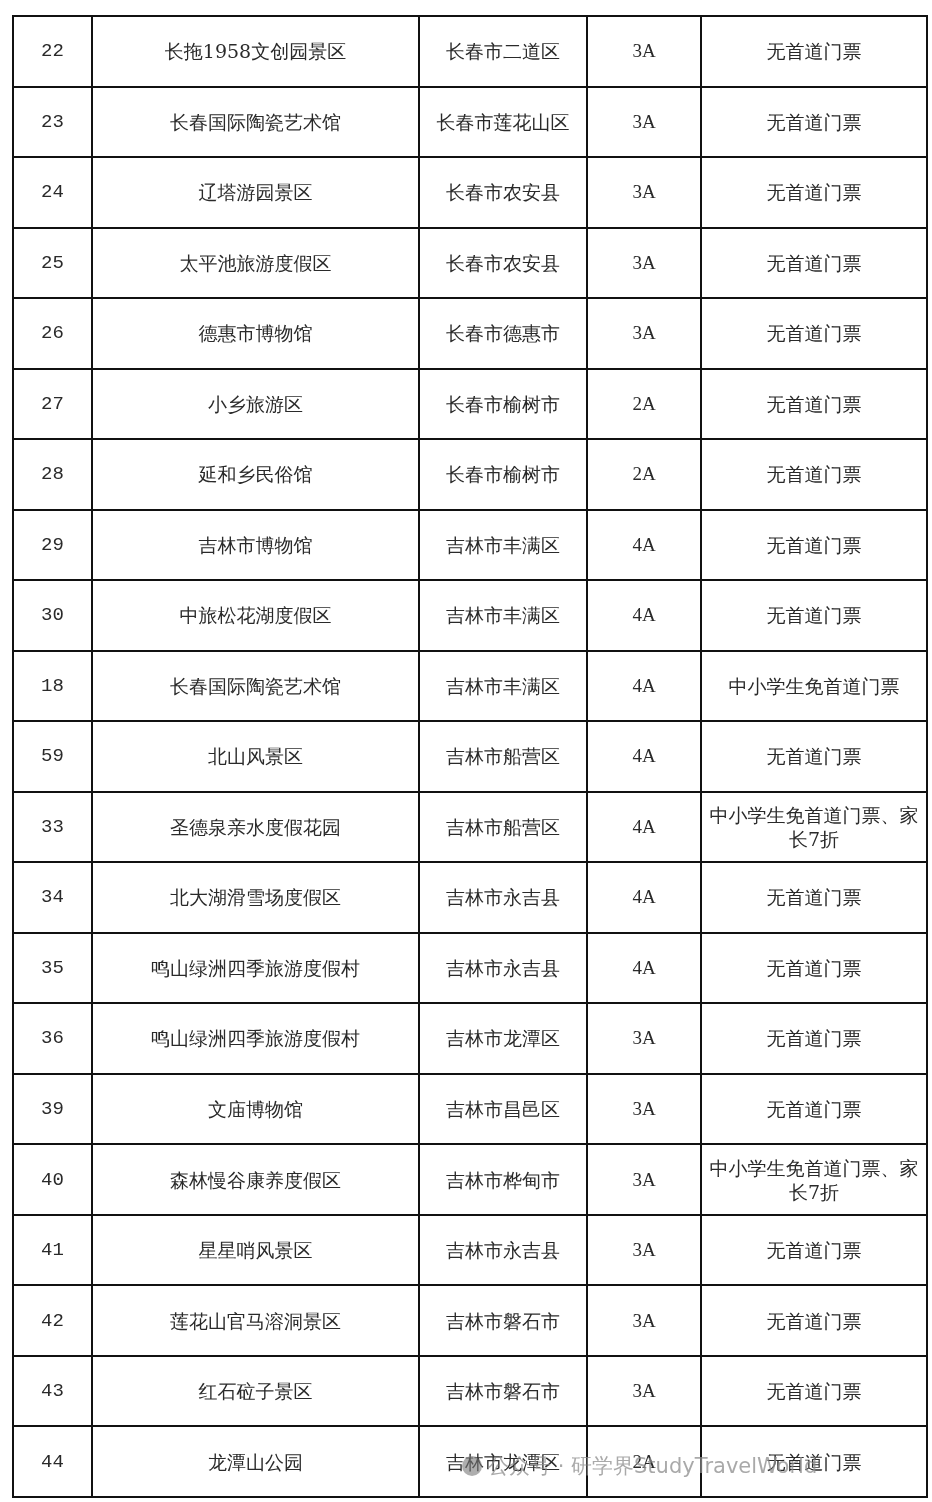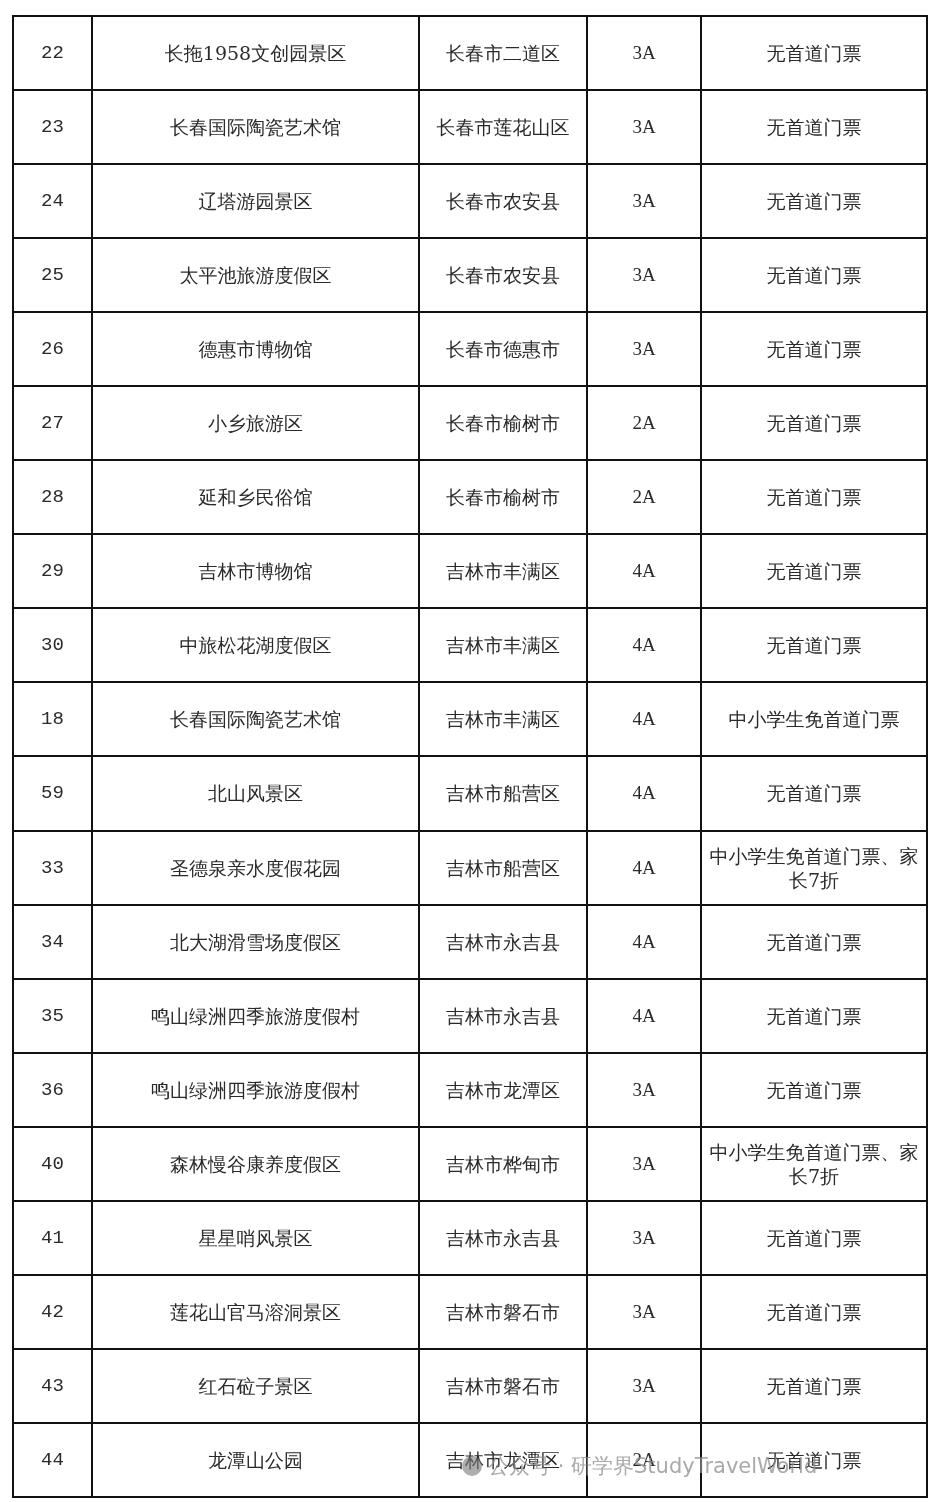--- a/index.html
+++ b/index.html
@@ -138,20 +138,27 @@
         <td class="policy">无首道门票</td>
       </tr>
       <tr>
         <td class="num">36</td>
         <td class="name">鸣山绿洲四季旅游度假村</td>
         <td class="loc">吉林市龙潭区</td>
         <td class="level">3A</td>
         <td class="policy">无首道门票</td>
       </tr>
       <tr>
+        <td class="num">39</td>
+        <td class="name">文庙博物馆</td>
+        <td class="loc">吉林市昌邑区</td>
+        <td class="level">3A</td>
+        <td class="policy">无首道门票</td>
+      </tr>
+      <tr>
         <td class="num">40</td>
         <td class="name">森林慢谷康养度假区</td>
         <td class="loc">吉林市桦甸市</td>
         <td class="level">3A</td>
         <td class="policy">中小学生免首道门票、家长7折</td>
       </tr>
       <tr>
         <td class="num">41</td>
         <td class="name">星星哨风景区</td>
         <td class="loc">吉林市永吉县</td>

